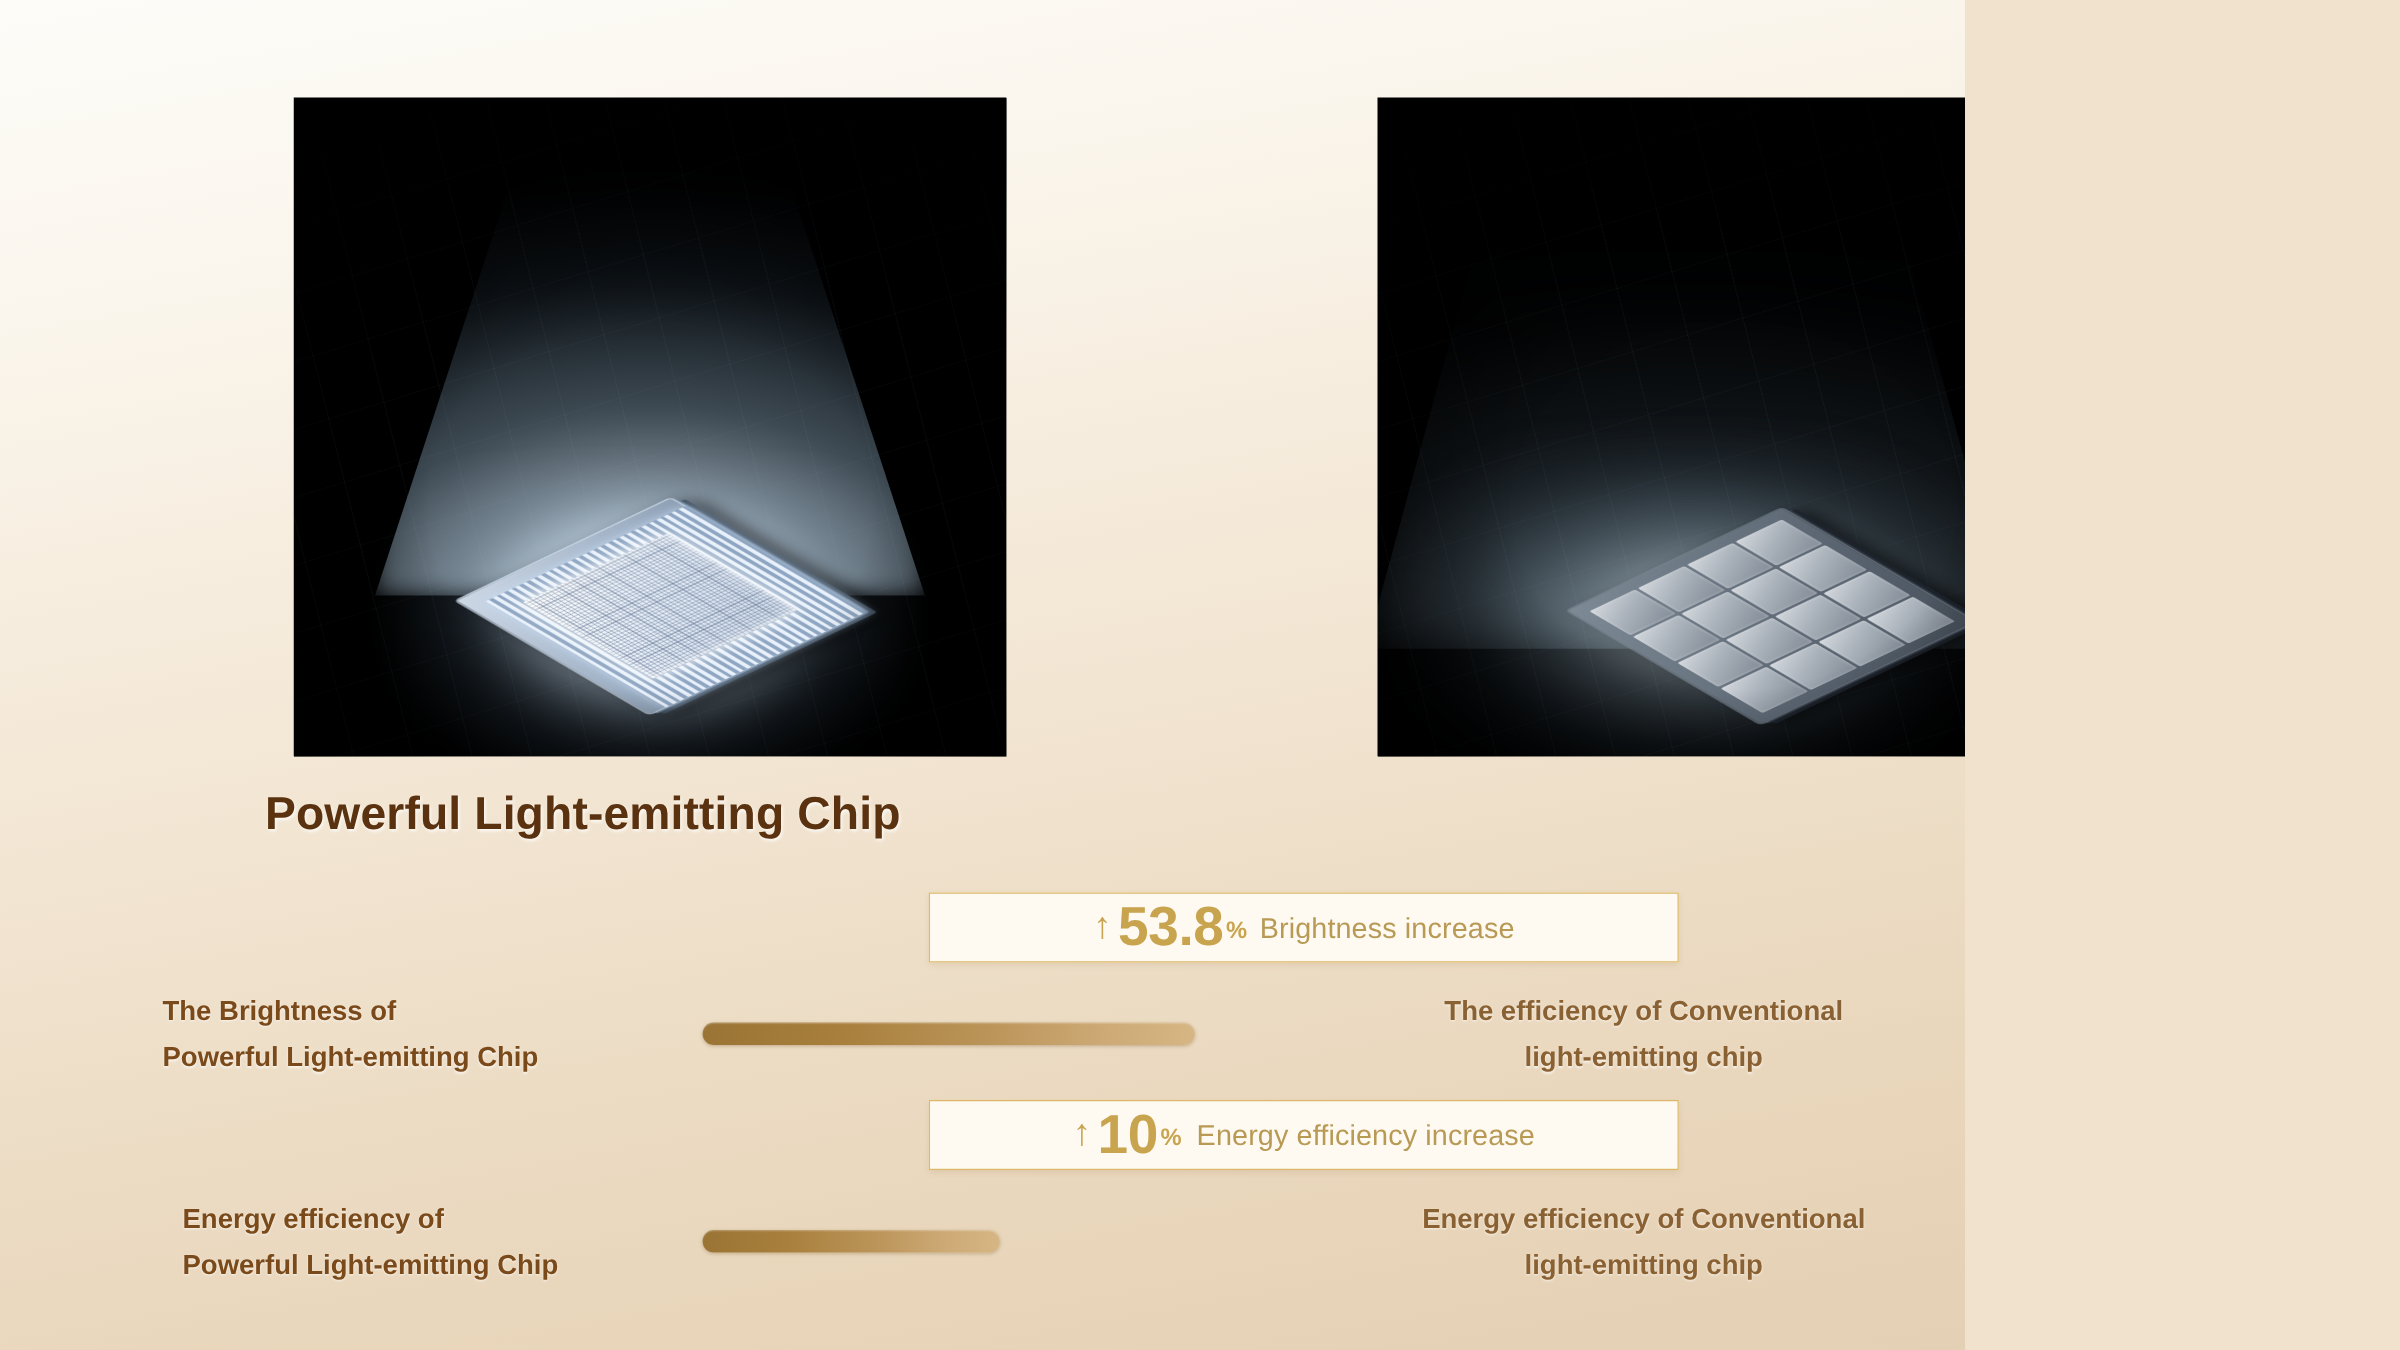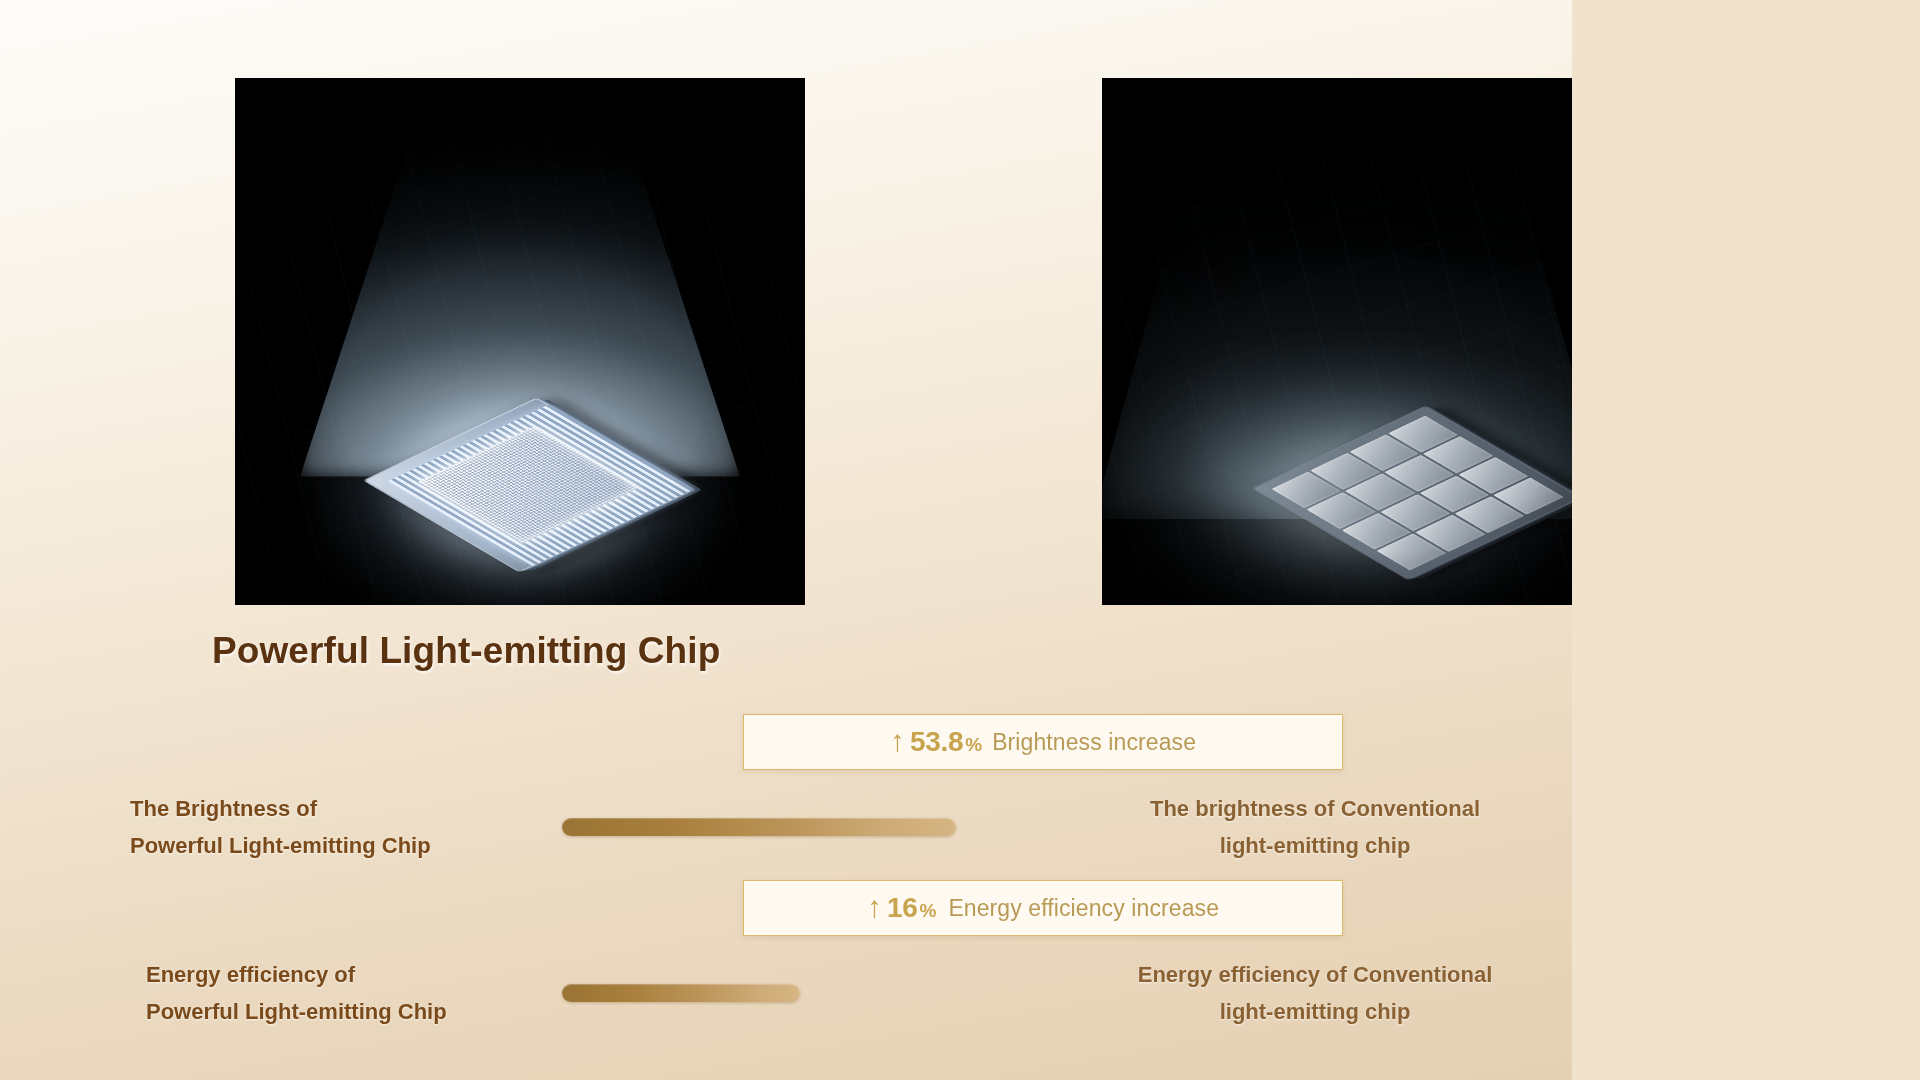--- a/index.html
+++ b/index.html
@@ -232,21 +232,21 @@
   #badge-energy     { top: 880px; }
 
   .badge .arrow {
     font-size: 30px;
     line-height: 1;
     color: #c9a44f;
     margin-right: 5px;
     transform: translateY(-1px);
   }
   .badge .value {
-    font-size: 28px;
+    font-size: 44px;
     font-weight: bold;
     color: #c9a44f;
     letter-spacing: -.3px;
     text-align: center;
   }
   .badge .pct {
     font-size: 19px;
     font-weight: bold;
     color: #c9a44f;
     margin-left: 2px;
@@ -368,29 +368,29 @@
     <span class="desc">Brightness increase</span>
   </div>
 
   <div class="metric-row" id="row-brightness">
     <div class="label-left">
       <div>The Brightness of</div>
       <div>Powerful Light-emitting Chip</div>
     </div>
     <div class="bar-gold" id="bar-gold-brightness"></div>
     <div class="label-right">
-      <div>The brightness of Conventional</div>
+      <div>The efficiency of Conventional</div>
       <div>light-emitting chip</div>
     </div>
     <div class="bar-gray"></div>
   </div>
 
   <div class="badge" id="badge-energy">
     <span class="arrow">↑</span>
-    <span class="value">16</span>
+    <span class="value">10</span>
     <span class="pct">%</span>
     <span class="desc">Energy efficiency increase</span>
   </div>
 
   <div class="metric-row" id="row-energy">
     <div class="label-left">
       <div>Energy efficiency of</div>
       <div>Powerful Light-emitting Chip</div>
     </div>
     <div class="bar-gold" id="bar-gold-energy"></div>

